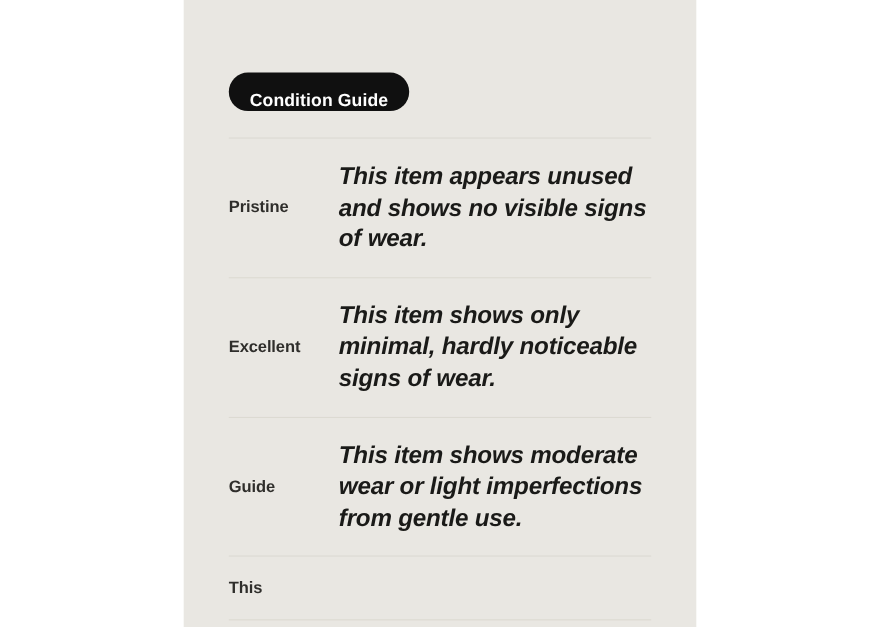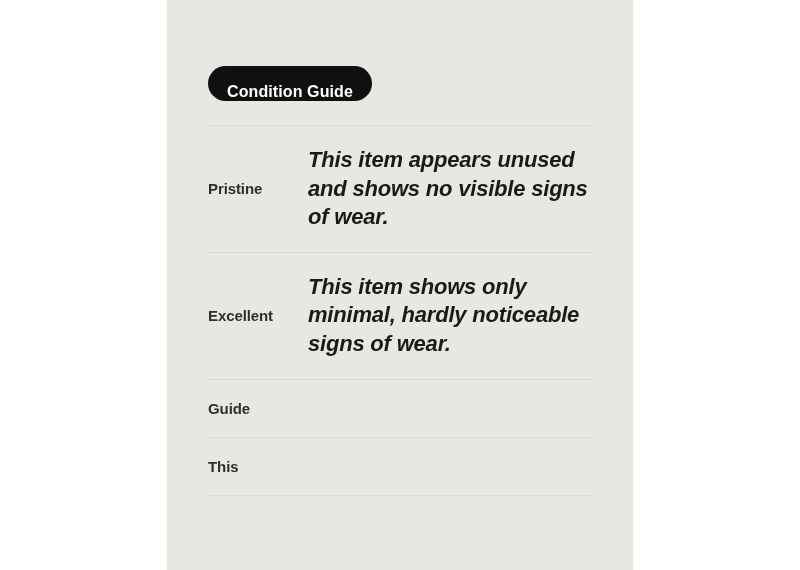--- a/index.html
+++ b/index.html
@@ -110,20 +110,21 @@
       <div class="cell-desc">This item appears unused and shows no visible signs of wear.</div>
     </div>
 
     <div class="row">
       <div class="cell-label">Excellent</div>
       <div class="cell-desc">This item shows only minimal, hardly noticeable signs of wear.</div>
     </div>
 
     <div class="row">
       <div class="cell-label">Guide</div>
+      <div class="cell-desc">This item shows moderate wear or light imperfections from gentle use.</div>
     </div>
 
     <div class="row">
       <div class="cell-label">This</div>
     </div>
 
   </div>
 </div>
 
 </body></html>

